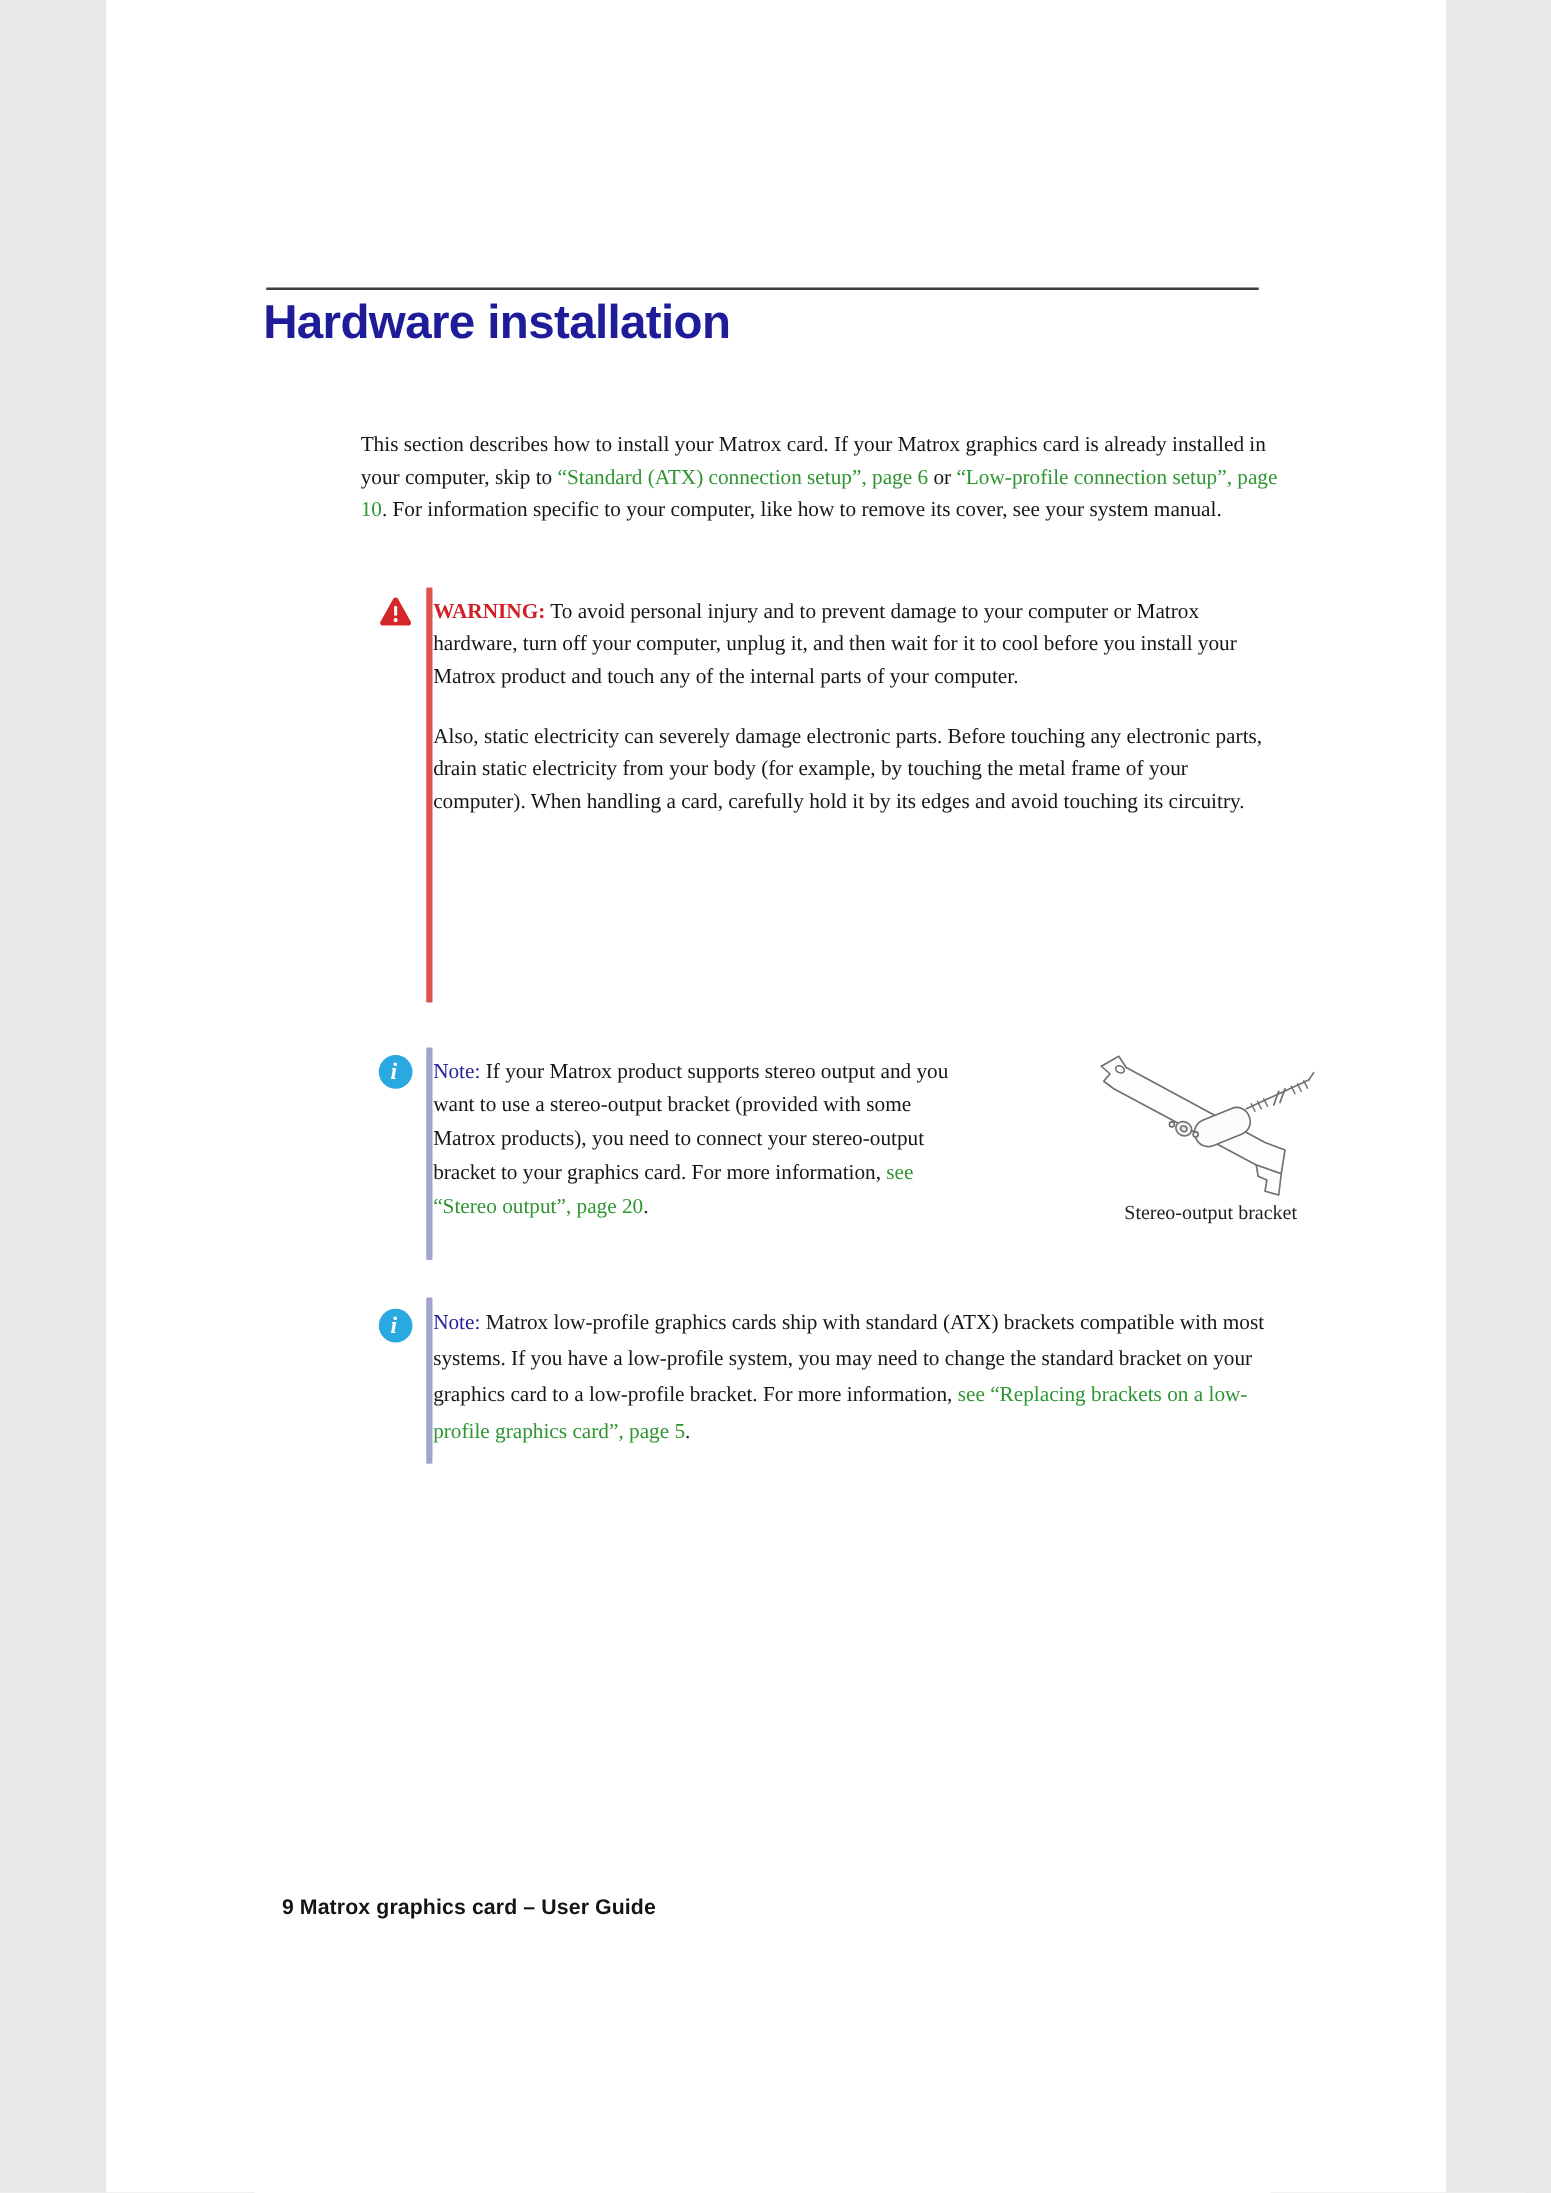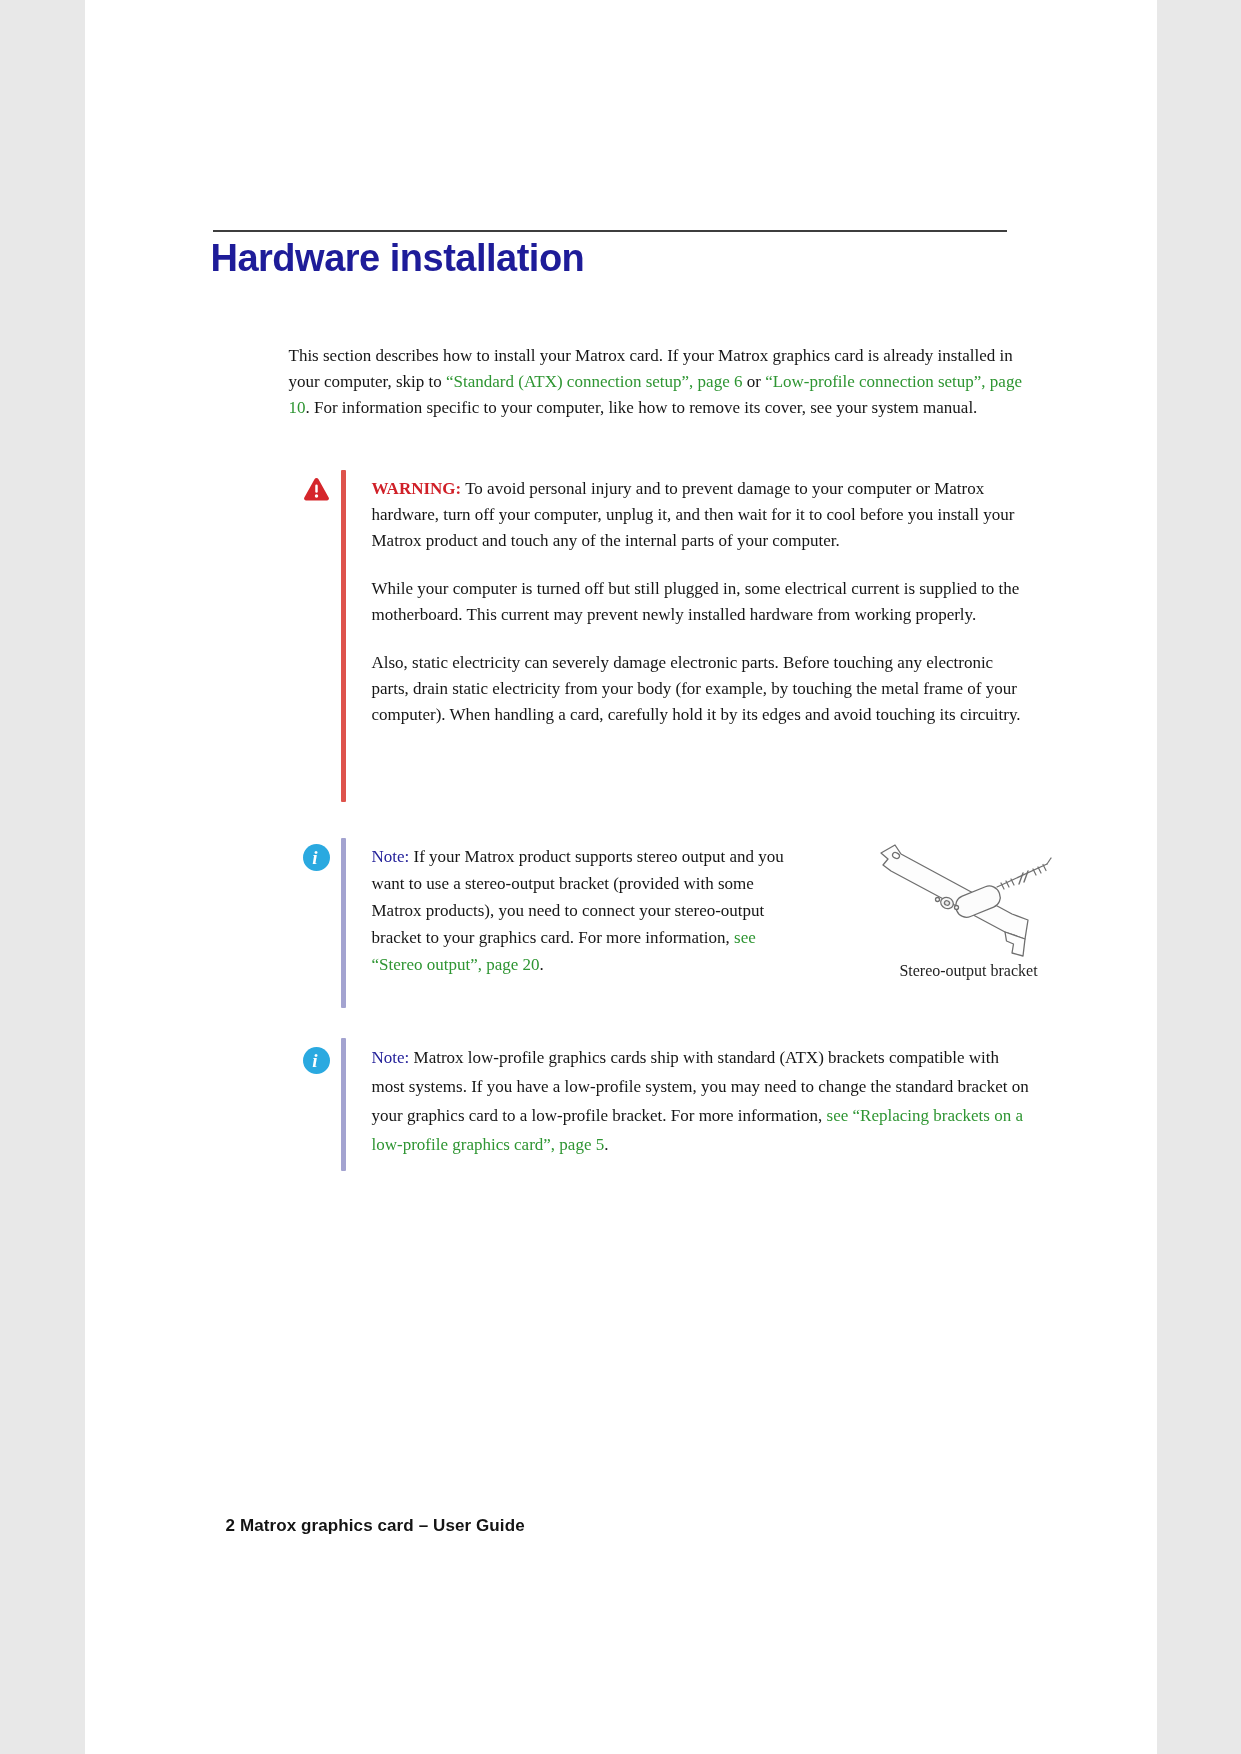--- a/index.html
+++ b/index.html
@@ -32,21 +32,21 @@
   .callout{
     position:absolute;display:flex;align-items:stretch;
   }
   .callout .icon-col{
     width:40px;flex:0 0 40px;display:flex;justify-content:flex-end;
   }
   .callout .bar{
     flex:0 0 5px;width:5px;margin-left:11px;border-radius:1px;
   }
   .callout .body{
-    margin-left:26px;font-size:17px;
+    margin-left:1px;font-size:17px;
   }
   .warning-block{left:205px;top:470px;width:744px;min-height:332px;}
   .warning-block .bar{background:#de534c;}
   .warning-block .body{width:682px;line-height:26px;padding-top:6px;}
   .warning-block .body p{margin:0 0 22px 0;}
   .warning-block .body p:last-child{margin-bottom:0;}
   .warning-label{color:#d02028;font-weight:700;}
   .note-label{color:#24219a;font-weight:400;}
 
   .note1-block{left:205px;top:838px;width:744px;min-height:170px;}
@@ -102,21 +102,20 @@
     <div class="icon-col">
       <svg class="warn-icon" viewBox="0 0 24 22">
         <path d="M10.35 1.7 L1.2 18.0 a1.85 1.85 0 0 0 1.6 2.75 h18.4 a1.85 1.85 0 0 0 1.6 -2.75 L13.65 1.7 a1.9 1.9 0 0 0 -3.3 0 Z" fill="#d5262b"></path>
         <rect x="10.9" y="6.6" width="2.2" height="7.2" rx="1.1" fill="#ffffff"></rect>
         <circle cx="12" cy="16.8" r="1.5" fill="#ffffff"></circle>
       </svg>
     </div>
     <div class="bar"></div>
     <div class="body">
       <p><span class="warning-label">WARNING:</span><span> To avoid personal injury and to prevent damage to your computer or Matrox hardware, turn off your computer, unplug it, and then wait for it to cool before you install your Matrox product and touch any of the internal parts of your computer.</span></p>
-      <p>While your computer is turned off but still plugged in, some electrical current is supplied to the motherboard. This current may prevent newly installed hardware from working properly.</p>
       <p>Also, static electricity can severely damage electronic parts. Before touching any electronic parts, drain static electricity from your body (for example, by touching the metal frame of your computer). When handling a card, carefully hold it by its edges and avoid touching its circuitry.</p>
     </div>
   </div>
 
   <div class="callout note1-block">
     <div class="icon-col">
       <span class="info-icon">
           <span>i</span>
         </span>
     </div>
@@ -165,15 +164,15 @@
   <div class="callout note2-block">
     <div class="icon-col">
       <span class="info-icon">
           <span>i</span>
         </span>
     </div>
     <div class="bar"></div>
     <div class="body"><span class="note-label">Note:</span><span> Matrox low-profile graphics cards ship with standard (ATX) brackets compatible with most systems. If you have a low-profile system, you may need to change the standard bracket on your graphics card to a low-profile bracket. For more information, </span><a class="xref">see “Replacing brackets on a low-profile graphics card”, page 5</a><span>.</span></div>
   </div>
 
-  <div class="footer">2 Matrox graphics card – User Guide</div>
+  <div class="footer">9 Matrox graphics card – User Guide</div>
 
 </div>
 
 </body></html>

